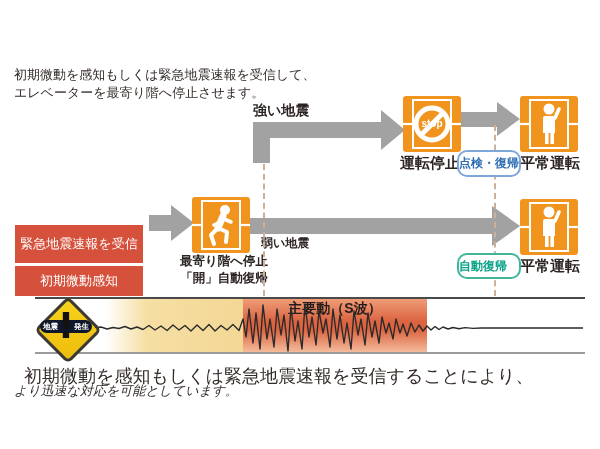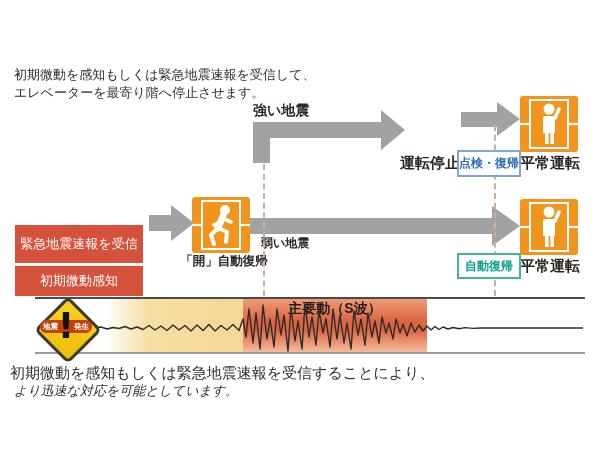--- a/index.html
+++ b/index.html
@@ -4,21 +4,21 @@
 <style>
   html,body{margin:0;padding:0;background:#fff;}
   .canvas{
     position:relative;width:600px;height:449px;background:#ffffff;overflow:hidden;
     font-family:"Liberation Sans","DejaVu Sans",sans-serif;color:#332b28;
   }
   .abs{position:absolute;}
   .title{left:13px;top:45px;font-size:14px;font-weight:bold;letter-spacing:.2px;}
   .desc1{left:14px;top:66px;font-size:13px;}
   .desc2{left:14px;top:84px;font-size:13px;}
-  .footer1{left:10px;top:364px;font-size:15px;}
+  .footer1{left:24px;top:364px;font-size:18px;}
   .footer2{left:14px;top:382px;font-size:13px;font-style:italic;}
 
   .redbox{
     background:#d6513c;color:#fff;font-weight:normal;font-size:13px;line-height:16px;
     display:flex;align-items:center;justify-content:center;text-align:center;margin-top:37px;
   }
   .redbox.b1{left:15px;top:188px;width:128px;height:38px;}
   .redbox.b2{left:15px;top:229px;width:128px;height:30px;}
 
   .shaft{background:#a2a2a2;}
@@ -44,22 +44,22 @@
 
   .lbl{font-weight:bold;color:#2b2422;}
   .strong-lbl{left:253px;top:102px;font-size:14px;}
   .weak-lbl{left:261px;top:235px;font-size:12px;}
   .stop-lbl{left:400px;top:154px;width:62px;font-size:15px;}
   .normal-top-lbl{left:517px;top:154px;width:66px;text-align:center;font-size:15px;}
   .normal-bot-lbl{left:517px;top:257px;width:66px;text-align:center;font-size:15px;}
   .mid-lbl{left:168px;top:253px;width:112px;text-align:center;font-size:12.5px;line-height:17px;}
 
   .tagbox{
-    background:#fff;display:flex;align-items:center;justify-content:center;
-    font-weight:bold;font-size:12px;z-index:5;
+    background:#fff;display:flex;align-items:center;
+    font-weight:bold;font-size:12px;z-index:5;border-radius:10px;
   }
   .inspection{left:457px;top:150px;width:60px;height:23px;border:2px solid #7ea6d8;color:#2e6db4;}
   .auto{left:457px;top:253px;width:60px;height:22px;border:2px solid #3fb69a;color:#0ba387;}
 
   .dash{border-left:2px dashed #ccb09a;width:0;z-index:1;}
   .dash1{left:263px;top:164px;height:132px;}
   .dash2{left:494px;top:125px;height:171px;}
 
   .elevator{width:58px;height:56px;z-index:3;}
   .el-mid{left:192px;top:197px;}
@@ -79,21 +79,21 @@
   .p-lbl{left:70px;width:138px;}
   .s-lbl{left:208px;width:184px;}
   .wavesvg{position:absolute;left:0;top:0;z-index:2;}
 
   
   .diamond{
     left:44px;top:306px;width:42px;height:42px;background:linear-gradient(135deg,#f7d31c,#eebd0c);
     border:3px solid #3d3a2c;border-radius:6px;transform:rotate(45deg);z-index:4;
   }
   .quake-pill{
-    left:40px;top:320px;width:52px;height:13px;background:#c2410c;border-radius:7px;
+    left:40px;top:320px;width:52px;height:13px;background:#0f172a;border-radius:7px;
     display:flex;align-items:center;justify-content:space-between;padding:0 3px;box-sizing:border-box;
     z-index:5;color:#fff;font-size:7.5px;font-weight:bold;line-height:13px;
   }
   .bang{
     left:40px;top:301px;width:52px;text-align:center;z-index:6;
     font-size:36px;font-weight:900;color:#14120e;line-height:50px;font-family:"DejaVu Sans",sans-serif;
   }
 </style>
 </head>
 <body>
@@ -126,28 +126,40 @@
         <circle cx="33" cy="13" r="5" stroke="none"></circle>
         <path d="M31 19 L26 31" stroke-width="7" fill="none"></path>
         <path d="M30 21 L39 25" stroke-width="3.6" fill="none"></path>
         <path d="M30 24 L22 28" stroke-width="3.6" fill="none"></path>
         <path d="M26 31 L35 35 L34 45" stroke-width="4" fill="none"></path>
         <path d="M26 31 L19 38 L22 47" stroke-width="4" fill="none"></path>
       </g>
     </svg>
   </div>
   <div class="abs lbl mid-lbl">
+    <div>最寄り階へ停止</div>
     <div>「開」自動復帰</div>
   </div>
 
   <div class="abs lbl strong-lbl">強い地震</div>
   <div class="abs shaft elv"></div>
   <div class="abs shaft elh"></div>
   <div class="abs head right a3h"></div>
 
+  <div class="abs elevator el-stop">
+    <svg width="58" height="56" viewBox="0 0 58 56">
+      <rect x="0" y="0" width="58" height="56" rx="3" fill="#f0941d"></rect>
+      <rect x="10" y="4" width="38" height="48" fill="none" stroke="#fff" stroke-width="2"></rect>
+      <line x1="0" y1="28" x2="10" y2="28" stroke="#fff" stroke-width="2.2"></line>
+      <line x1="48" y1="28" x2="58" y2="28" stroke="#fff" stroke-width="2.2"></line>
+      <circle cx="29" cy="28" r="16" fill="none" stroke="#fff" stroke-width="5"></circle>
+      <line x1="18" y1="39" x2="40" y2="17" stroke="#fff" stroke-width="5"></line>
+      <text x="29" y="31" text-anchor="middle" font-size="10" font-weight="bold" fill="#fff" font-family="Liberation Sans, sans-serif">stop</text>
+    </svg>
+  </div>
   <div class="abs lbl stop-lbl">運転停止</div>
 
   <div class="abs shaft a4s"></div>
   <div class="abs head right a4h"></div>
   <div class="abs tagbox inspection">
     <span>点検・復帰</span>
   </div>
 
   <div class="abs elevator el-ntop">
     <svg width="58" height="56" viewBox="0 0 58 56">

